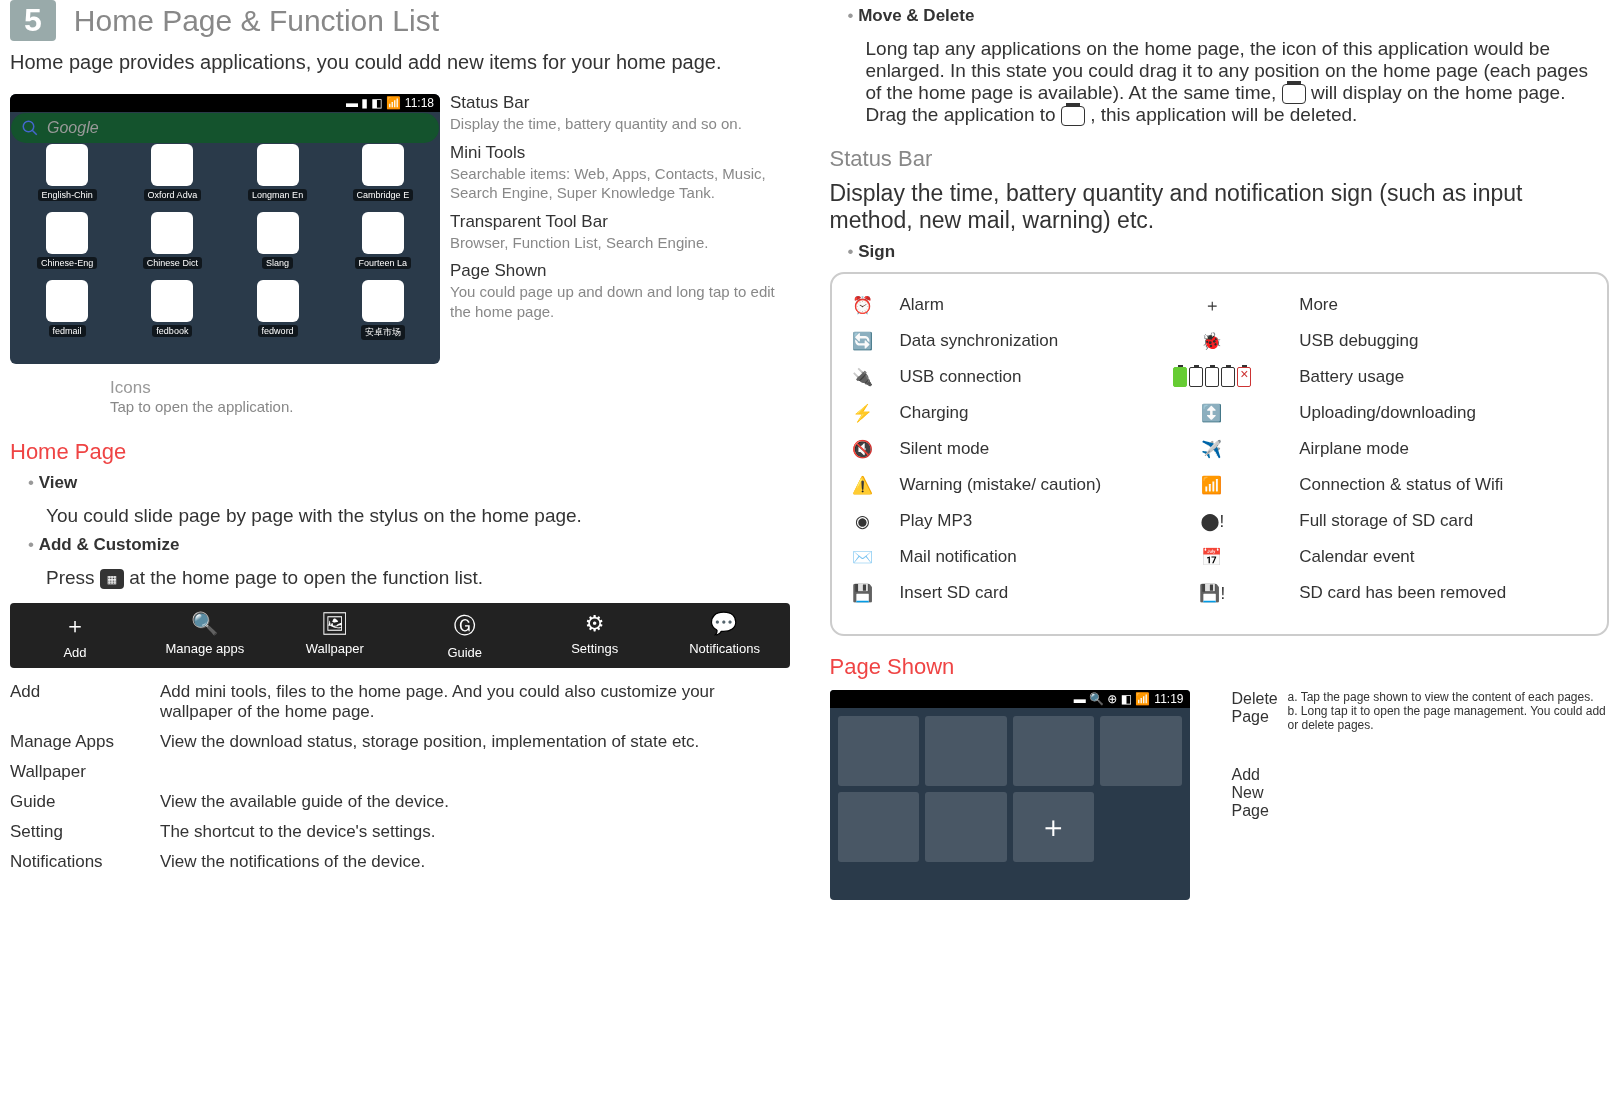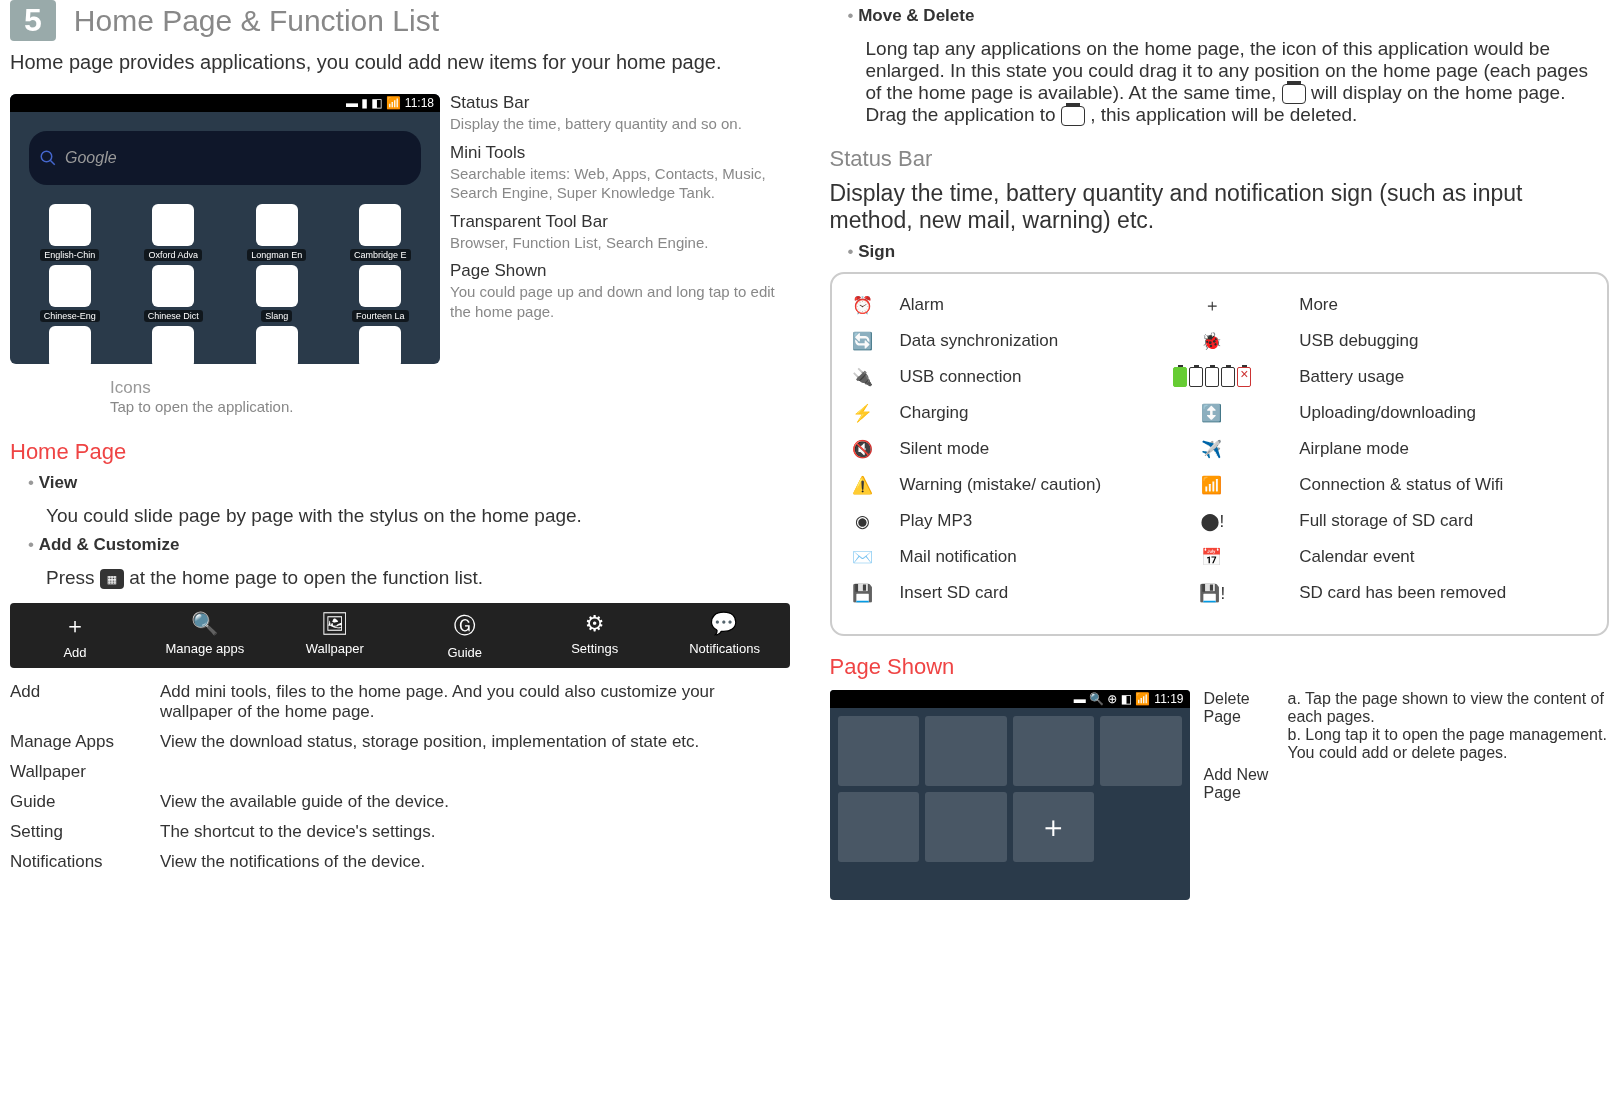--- a/index.html
+++ b/index.html
@@ -7,23 +7,23 @@
 .page { display: flex; gap: 40px; padding: 0 10px; }
 .col { flex: 1; }
 .header-row { display: flex; align-items: center; gap: 18px; margin-bottom: 10px; }
 .page-num { background: #9aa; color: #fff; font-size: 32px; font-weight: bold; padding: 2px 14px; border-radius: 4px; }
 .title { color: #888; font-size: 30px; }
 .intro { font-size: 20px; margin: 10px 0; }
 .callout-block { display: flex; gap: 10px; }
 .shot-area { position: relative; }
 .shot1 { width: 430px; height: 270px; background: #2a3a4a; border-radius: 6px; margin-top: 10px; position: relative; overflow: hidden; }
 .status-strip { background: #000; color: #fff; font-size: 12px; display: flex; justify-content: flex-end; align-items: center; padding: 2px 6px; gap: 4px; }
-.search-bar { background: #0f172a; margin: 19px; border-radius: 18px; padding: 18px 10px; display: flex; align-items: center; gap: 8px; }
+.search-bar { background: #14532d; margin: 1px; border-radius: 18px; padding: 6px 10px; display: flex; align-items: center; gap: 8px; }
 .mag { width: 18px; height: 18px; }
-.icon-grid { display: grid; grid-template-columns: repeat(4, 1fr); gap: 4px; padding: 0 10px; text-align: center; }
+.icon-grid { display: grid; grid-template-columns: repeat(4, 1fr); gap: 11px; padding: 0 10px; text-align: center; }
 .app-ic { display: flex; flex-direction: column; align-items: center; gap: 3px; }
 .app-sq { width: 42px; height: 42px; background: #fff; border-radius: 6px; }
 .app-lbl { font-size: 9px; color: #fff; background: rgba(0,0,0,.6); padding: 1px 4px; border-radius: 3px; white-space: nowrap; }
 .callouts { font-size: 15px; line-height: 1.3; }
 .co-title { color: #333; font-size: 17px; margin-top: 8px; }
 .co-body { color: #888; font-size: 15px; margin-bottom: 6px; }
 .below-shot { display: flex; gap: 30px; margin-top: 6px; }
 .icons-co { margin-left: 100px; }
 .sec-h { color: #ef4444; font-size: 22px; margin: 18px 0 8px; }
 .bullet { color: #999; font-size: 17px; margin-left: 18px; margin-top: 8px; }
@@ -48,22 +48,22 @@
 .batt.g { background: #6c3; border-color: #6c3; }
 .batt.r { border-color: #c33; }
 .batt.r::after { content:"×"; color:#c33; position:absolute; top:-2px; left:2px; font-size:14px; }
 .page-shown-row { display: flex; gap: 14px; margin-top: 10px; }
 .shot2 { width: 360px; height: 210px; background: #2a3a4a; border-radius: 4px; position: relative; }
 .shot2 .status-strip{ border-radius:4px 4px 0 0; }
 .mini-grid { display: grid; grid-template-columns: repeat(4,1fr); gap: 6px; padding: 8px; }
 .mini-pg { background: rgba(255,255,255,.15); height: 70px; border-radius: 3px; }
 .mini-pg.add { display:flex; align-items:center; justify-content:center; color:#fff; font-size:30px; }
 .side-labels { font-size: 16px; width: 70px; }
-.side-labels div { margin-bottom: 40px; }
-.notes { font-size: 16px; flex: 1; }
+.side-labels div { margin-bottom: 40px; margin-left: 28px; }
+.notes { font-size: 12px; flex: 1; }
 .lead-line { color: #999; }
 svg { display: block; }
 </style>
 </head>
 <body>
 
 <div class="page">
 
   <div class="col">
     <div class="header-row">

